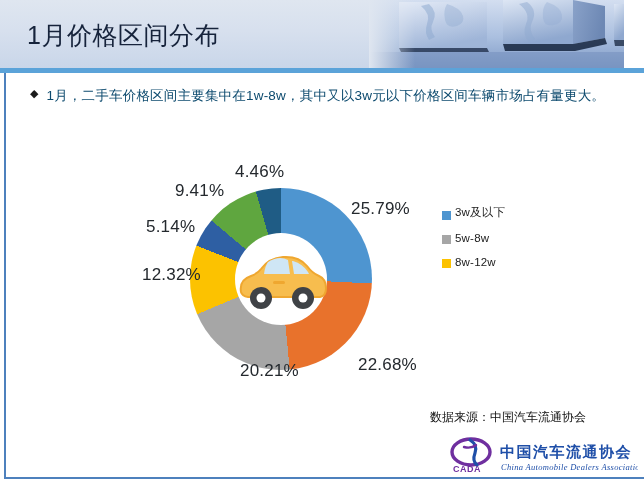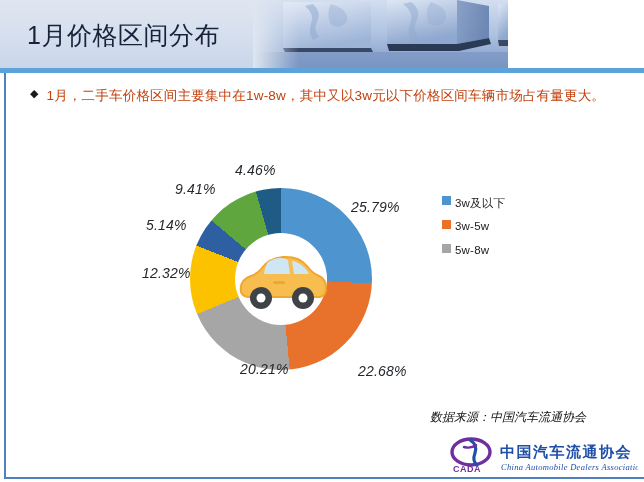--- a/index.html
+++ b/index.html
@@ -16,21 +16,21 @@
     height: 482px;
     background: #ffffff;
     overflow: hidden;
     box-sizing: border-box;
   }
 
   
   #header {
     position: absolute;
     left: 0; top: 0;
-    width: 508px;
+    width: 624px;
     height: 68px;
     background: linear-gradient(180deg, #dfe6f0 0%, #d7e0ee 45%, #c9d6e9 100%);
     overflow: hidden;
   }
   #header-photo {
     position: absolute;
     right: 0; top: 0;
     width: 255px; height: 68px;
     overflow: hidden;
   }
@@ -73,21 +73,21 @@
   #bullet-row { display: flex; align-items: flex-start; }
   #bullet-mark {
     font-size: 11px;
     line-height: 20px;
     color: #1b1b1b;
     margin-right: 8px;
   }
   #bullet-text {
     font-size: 13.5px;
     line-height: 26px;
-    color: #c2410c;
+    color: #0c4a6e;
     letter-spacing: 0.2px;
   }
 
   
   #chart-area {
     position: absolute;
     left: 120px; top: 150px;
     width: 420px; height: 250px;
   }
   #donut-wrap {
@@ -106,36 +106,35 @@
     background: #ffffff;
     border-radius: 50%;
   }
   #car-icon {
     position: absolute;
     left: 45px; top: 52px;
     width: 92px; height: 78px;
   }
   .pct-label {
     position: absolute;
-    font-size: 14px;
+    font-size: 17px;
     color: #24292e;
     white-space: nowrap;
     letter-spacing: 0.2px;
-    font-style: italic;
   }
 
   
   #legend {
     position: absolute;
     left: 442px; top: 196px;
     width: 130px;
   }
   .legend-item {
     display: flex;
-    align-items: flex-start;
+    align-items: flex-end;
     height: 24px;
   }
   .legend-swatch {
     width: 9px; height: 9px;
     margin-right: 4px;
     flex: 0 0 auto;
   }
   .legend-label {
     font-size: 11.5px;
     color: #1b1b1b;
@@ -143,21 +142,20 @@
     letter-spacing: 0.2px;
   }
 
   
   #source {
     position: absolute;
     left: 430px; top: 409px;
     font-size: 12px;
     color: #111111;
     white-space: nowrap;
-    font-style: italic;
   }
 
   
   #logo {
     position: absolute;
     left: 448px; top: 437px;
     width: 190px; height: 38px;
   }
 </style>
 </head>
@@ -248,40 +246,40 @@
 
           <circle cx="26" cy="58" r="11" fill="#3f4246"></circle>
           <circle cx="26" cy="58" r="4.5" fill="#ffffff"></circle>
           <circle cx="68" cy="58" r="11" fill="#3f4246"></circle>
           <circle cx="68" cy="58" r="4.5" fill="#ffffff"></circle>
         </svg>
       </div>
     </div>
 
     <div class="pct-label" style="left:231px; top:49px;">25.79%</div>
-    <div class="pct-label" style="left:238px; top:213px;">22.68%</div>
+    <div class="pct-label" style="left:238px; top:205px;">22.68%</div>
     <div class="pct-label" style="left:80px;  top:211px;margin-left:40px;">20.21%</div>
     <div class="pct-label" style="left:22px;  top:115px;">12.32%</div>
     <div class="pct-label" style="left:26px;  top:67px;">5.14%</div>
     <div class="pct-label" style="left:55px;  top:31px;">9.41%</div>
     <div class="pct-label" style="left:115px; top:12px;">4.46%</div>
   </div>
 
   <div id="legend">
     <div class="legend-item">
       <span class="legend-swatch" style="background:#4e95d0"></span>
       <span class="legend-label">3w及以下</span>
     </div>
     <div class="legend-item">
-      <span class="legend-swatch" style="background:#e8722c"></span>
-      <span class="legend-label">3w-5w</span>
-    </div>
-    <div class="legend-item">
       <span class="legend-swatch" style="background:#a6a6a6"></span>
       <span class="legend-label">5w-8w</span>
+    </div>
+    <div class="legend-item">
+      <span class="legend-swatch" style="background:#fcc200"></span>
+      <span class="legend-label">8w-12w</span>
     </div>
   </div>
 
   <div id="source">数据来源：中国汽车流通协会</div>
 
   <div id="logo">
     <svg width="190" height="38" viewBox="0 0 190 38" xmlns="http://www.w3.org/2000/svg">
 
       <g>
         <ellipse cx="23" cy="15" rx="19" ry="13" fill="none" stroke="#6f2f9f" stroke-width="3.4"></ellipse>

